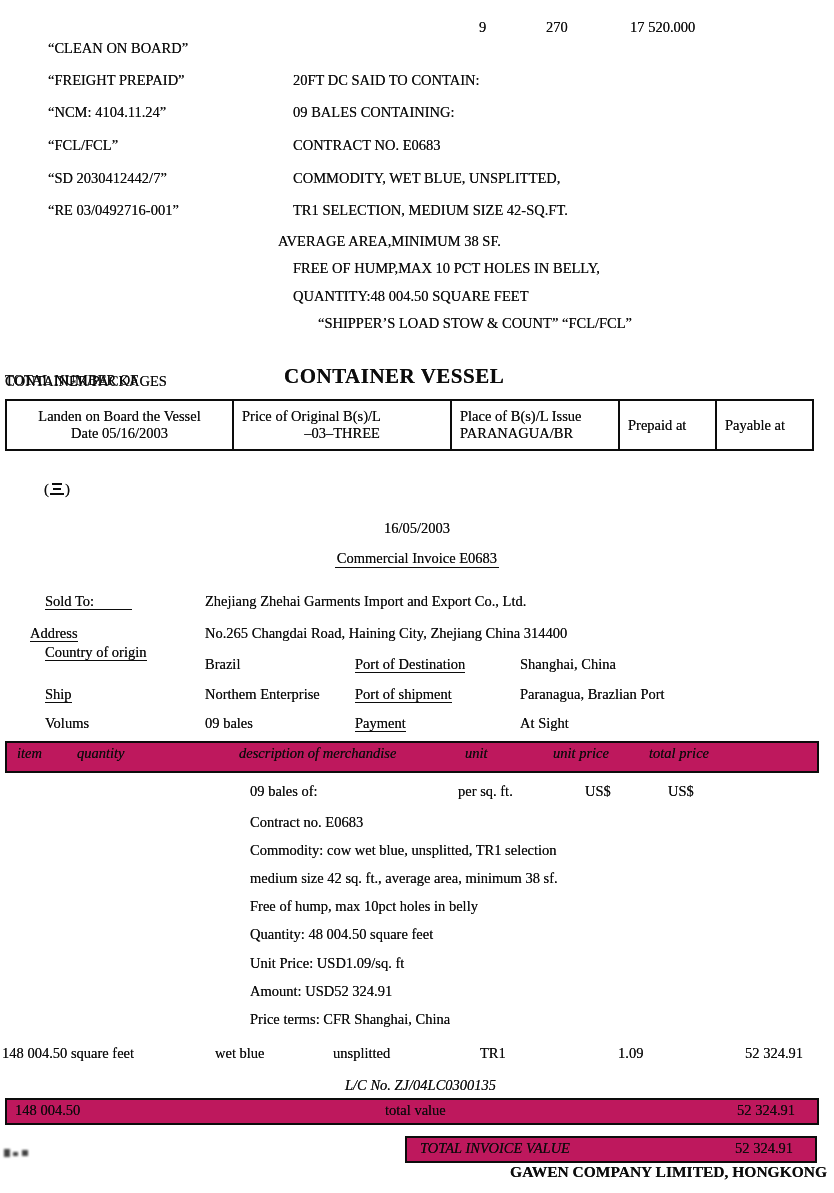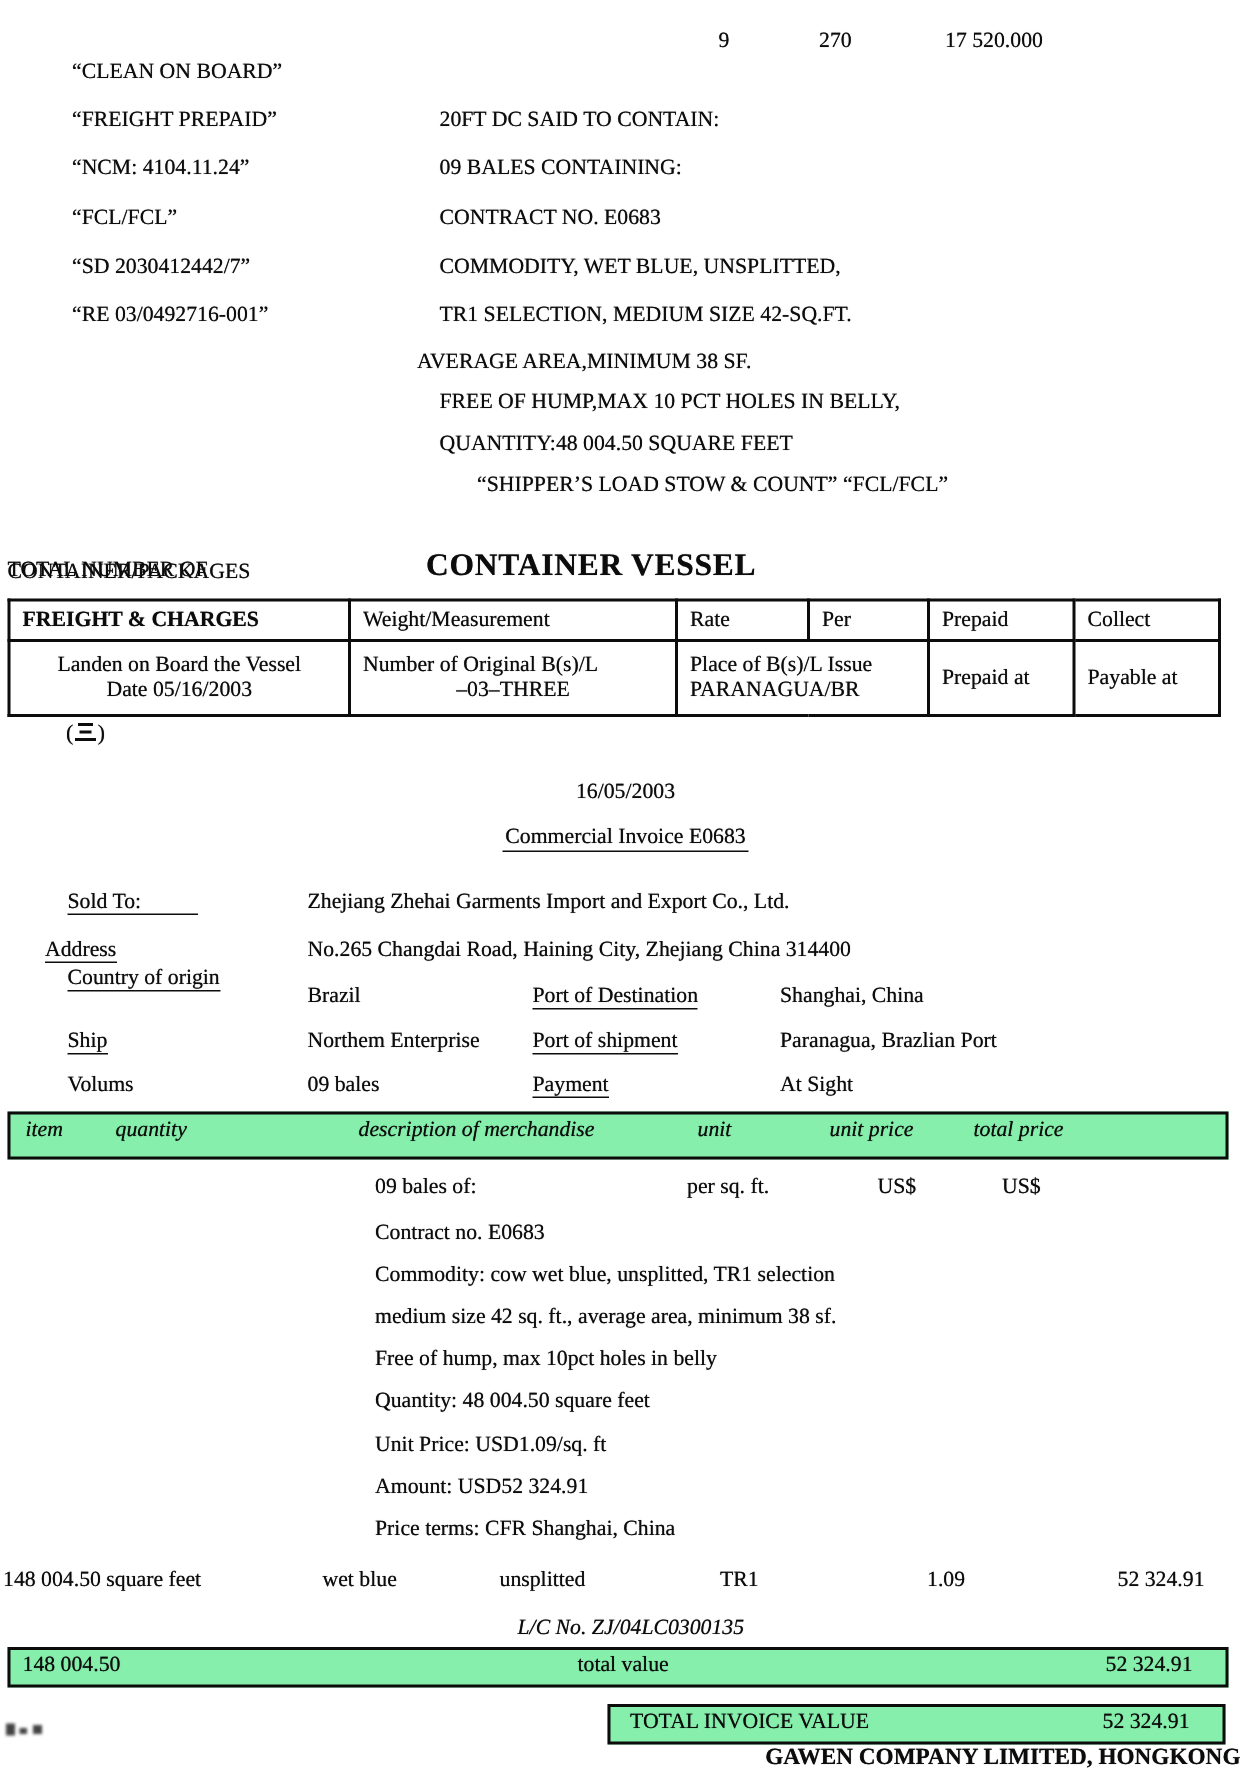--- a/index.html
+++ b/index.html
@@ -12,21 +12,21 @@
   .line{position:absolute;white-space:nowrap;}
   .b{font-weight:bold;}
   .it{font-style:italic;}
   .ctr{left:0;width:834px;text-align:center;}
   .lbl{border-bottom:1.5px solid #0c0c0c;}
   
   table.ft{position:absolute;left:5px;top:399px;border-collapse:collapse;table-layout:fixed;}
   table.ft td{border:2.5px solid #0c0c0c;vertical-align:middle;font-size:14.5px;padding:2px 0;}
   table.ft .pl{padding-left:8px;}
   
-  .box{position:absolute;border:2.5px solid #0c0c0c;background:#86efac;}
+  .box{position:absolute;border:2.5px solid #0c0c0c;background:#be185d;}
   .box span{position:absolute;white-space:nowrap;top:2px;}
   
   .smudge{position:absolute;left:4px;top:1147px;width:26px;height:11px;filter:blur(1px);opacity:.85;}
   .smudge i{position:absolute;background:#222;}
   .three-glyph{display:inline-block;width:14px;height:12px;position:relative;top:1px;margin:0 1px;}
   .three-glyph i{position:absolute;left:2px;right:2px;height:1.8px;background:#0c0c0c;}
   .three-glyph i:nth-child(1){top:0;}
   .three-glyph i:nth-child(2){top:5px;left:3px;right:3px;}
   .three-glyph i:nth-child(3){top:10px;left:0;right:0;}
 </style>
@@ -61,35 +61,27 @@
 <table class="ft">
   <colgroup>
       <col style="width:227px">
       <col style="width:218px">
       <col style="width:88px">
       <col style="width:80px">
       <col style="width:97px">
       <col style="width:97px">
     </colgroup>
   <tbody>
-      <tr style="height:27px;">
-    <td class="pl b">FREIGHT &amp; CHARGES</td>
-    <td class="pl">Weight/Measurement</td>
-    <td class="pl">Rate</td>
-    <td class="pl">Per</td>
-    <td class="pl">Prepaid</td>
-    <td class="pl">Collect</td>
-  </tr>
   <tr style="height:50px;">
     <td>
       <div style="text-align:center;">Landen on Board the Vessel</div>
       <div style="text-align:center;">Date 05/16/2003</div>
     </td>
     <td>
-      <div class="pl">Number of Original B(s)/L</div>
+      <div class="pl">Price of Original B(s)/L</div>
       <div style="text-align:center;">–03–THREE</div>
     </td>
     <td colspan="2">
       <div class="pl">Place of B(s)/L Issue</div>
       <div class="pl">PARANAGUA/BR</div>
     </td>
     <td class="pl">Prepaid at</td>
     <td class="pl">Payable at</td>
   </tr>
 </tbody>
@@ -152,21 +144,21 @@
 
 <div class="line it b" style="left:345px;top:1077px;font-weight:normal;">L/C   No. ZJ/04LC0300135</div>
 
 <div class="box" style="left:5px;top:1098px;width:810px;height:23px;">
   <span style="left:8px;">148 004.50</span>
   <span style="left:378px;">total value</span>
   <span style="left:730px;">52 324.91</span>
 </div>
 
 <div class="box" style="left:405px;top:1136px;width:408px;height:23px;border-width:2.5px;">
-  <span style="left:13px;">TOTAL INVOICE VALUE</span>
+  <span style="left:13px;font-style:italic;">TOTAL INVOICE VALUE</span>
   <span style="left:328px;">52 324.91</span>
 </div>
 
 <div class="line b" style="right:7px;top:1163px;font-size:15.5px;">GAWEN COMPANY LIMITED, HONGKONG</div>
 
 <div class="smudge">
   <i style="left:0;top:2px;width:6px;height:8px;"></i>
   <i style="left:9px;top:5px;width:5px;height:4px;"></i>
   <i style="left:18px;top:3px;width:6px;height:6px;"></i>
 </div>

